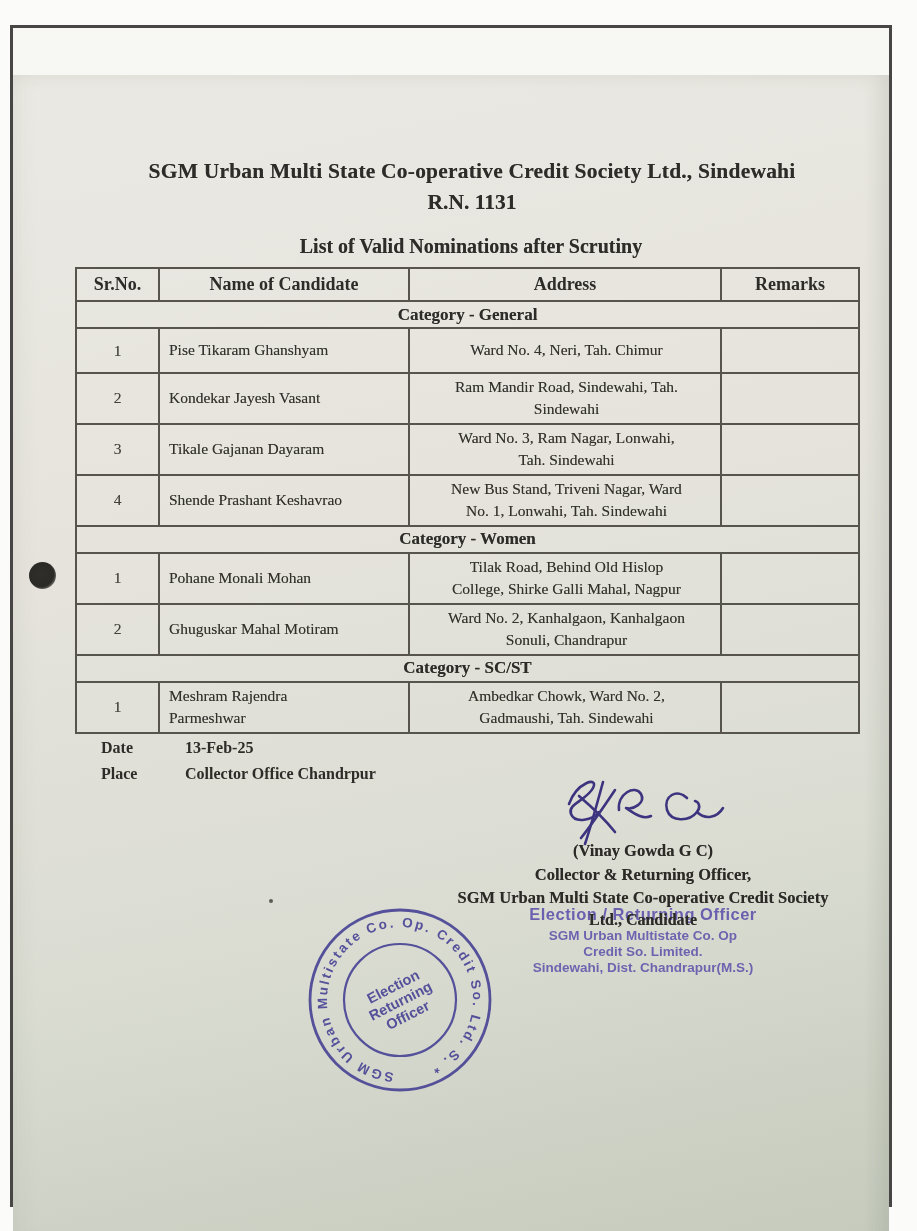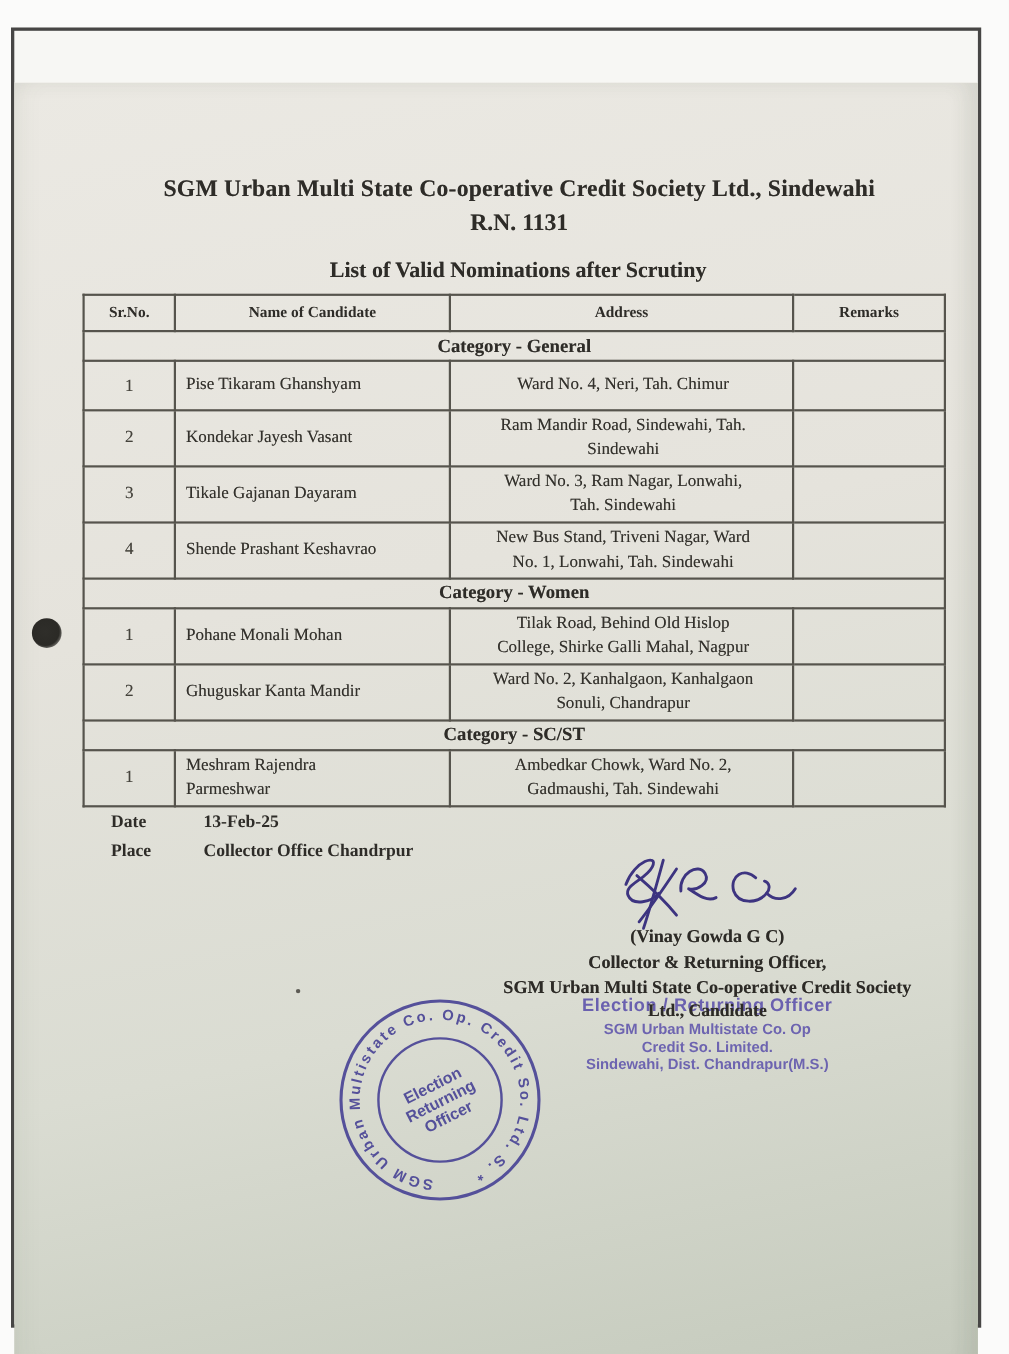--- a/index.html
+++ b/index.html
@@ -28,21 +28,21 @@
   }
   table.nominations{
     position:absolute;left:62px;top:192px;width:783px;
     border-collapse:collapse;table-layout:fixed;
     font-size:15.5px;color:#33312c;
   }
   table.nominations th, table.nominations td{
     border:2px solid #56544d;
   }
   table.nominations th{
-    font-size:14px;font-weight:bold;height:29px;padding:1px 2px;color:#2e2c28;
+    font-size:18px;font-weight:bold;height:29px;padding:1px 2px;color:#2e2c28;
   }
   col.c-sr{width:83px;} col.c-name{width:250px;} col.c-addr{width:312px;} col.c-rem{width:138px;}
   tr.category-row td{
     text-align:center;font-weight:bold;font-size:17px;height:23px;padding:1px 2px;color:#2e2c28;
   }
   tr.nomination-row{height:45px;}
   td.sr-cell{text-align:center;color:#45433c;}
   td.name-cell{padding:2px 6px 2px 9px;white-space:pre-line;line-height:1.45;}
   td.address-cell{padding:2px 4px 2px 7px;white-space:pre-line;line-height:1.45;text-align:center;}
   td.remarks-cell{}
@@ -141,21 +141,21 @@
           </tr>
           <tr class="nomination-row">
             <td class="sr-cell soft">1</td>
             <td class="name-cell soft">Pohane Monali Mohan</td>
             <td class="address-cell soft">Tilak Road, Behind Old Hislop
 College, Shirke Galli Mahal, Nagpur</td>
             <td class="remarks-cell soft"></td>
           </tr>
           <tr class="nomination-row">
             <td class="sr-cell soft">2</td>
-            <td class="name-cell soft">Ghuguskar Kanta Mandir</td>
+            <td class="name-cell soft">Ghuguskar Mahal Motiram</td>
             <td class="address-cell soft">Ward No. 2, Kanhalgaon, Kanhalgaon
 Sonuli, Chandrapur</td>
             <td class="remarks-cell soft"></td>
           </tr>
           <tr class="category-row">
             <td colspan="4" class="soft">Category - SC/ST</td>
           </tr>
           <tr class="nomination-row">
             <td class="sr-cell soft">1</td>
             <td class="name-cell soft">Meshram Rajendra

